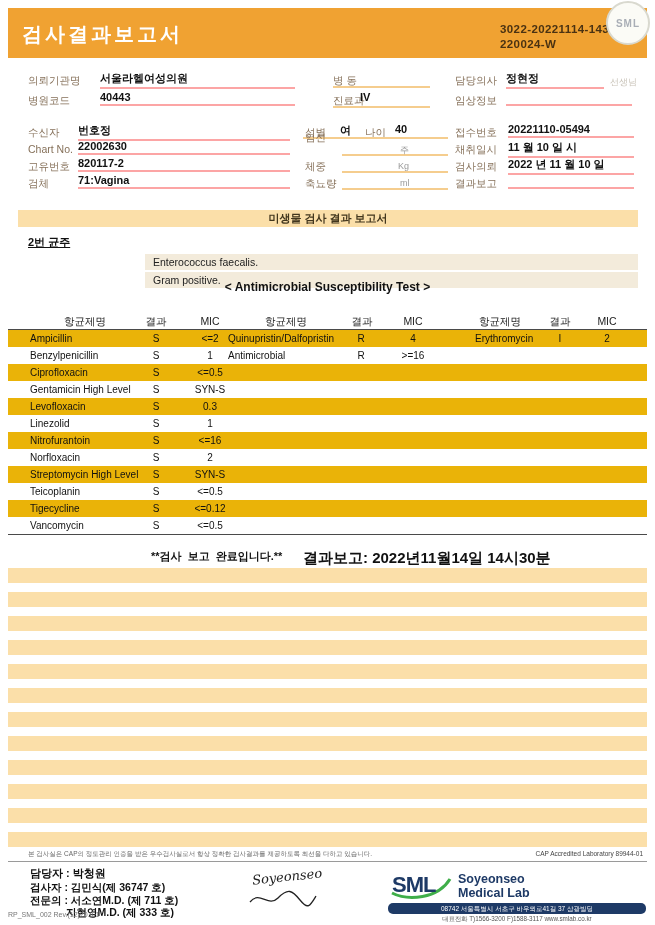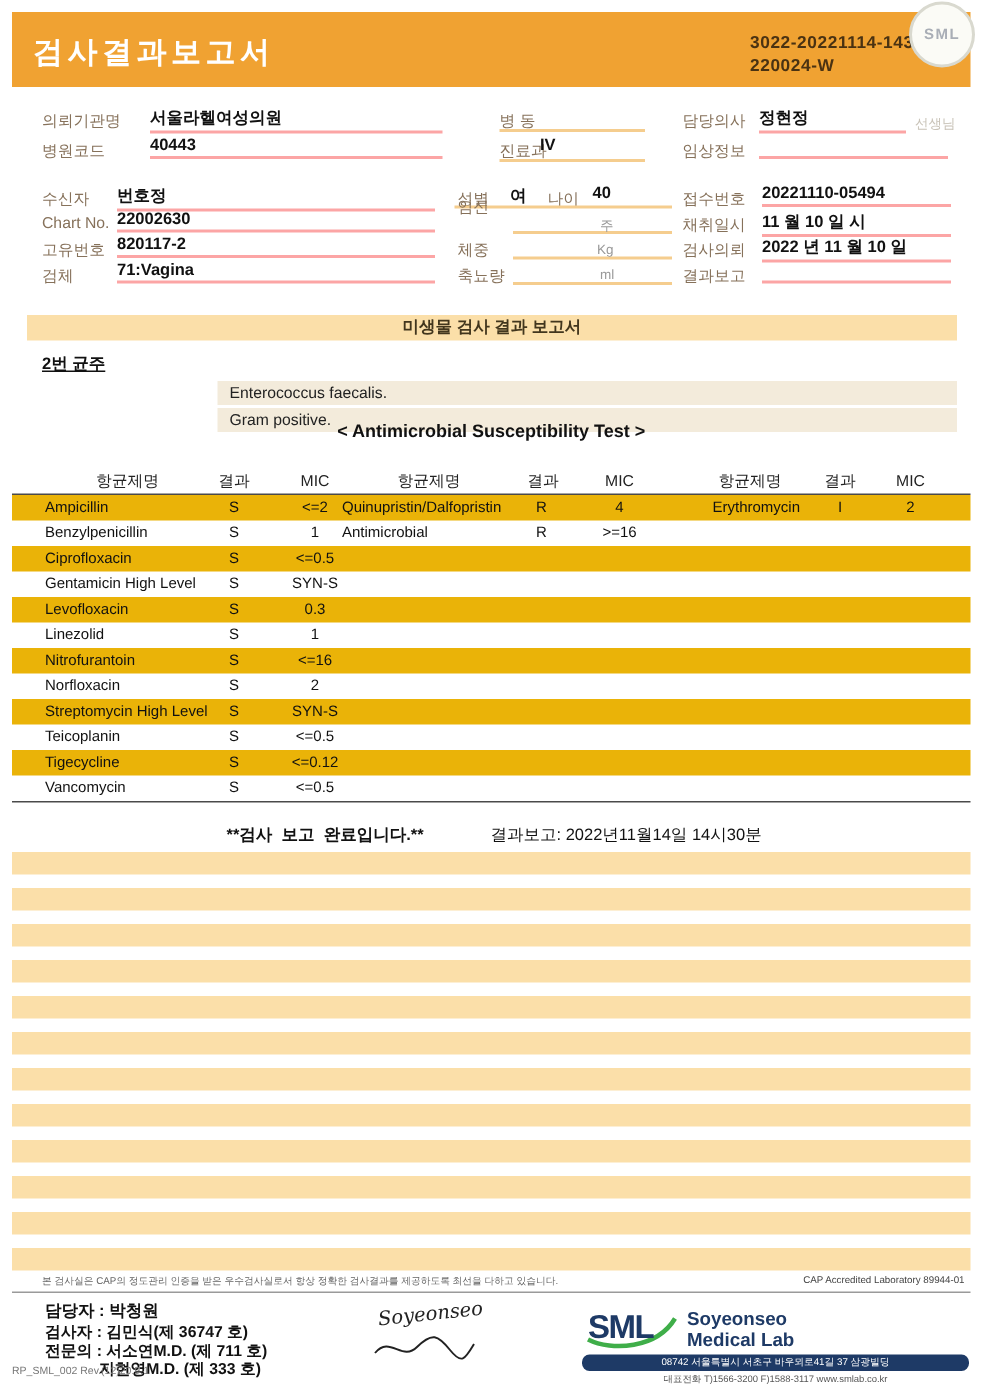--- a/index.html
+++ b/index.html
@@ -39,21 +39,21 @@
   .ast-body { position:absolute; left:8px; top:330px; width:639px; border-bottom:1px solid #4a4a4a; }
   .ast-row { position:relative; height:17px; }
   .ast-row.shade { background:#eab308; }
   .cell { position:absolute; top:0; line-height:17px; font-size:10px; color:#111; white-space:nowrap; }
   .d1{left:22px;} .r1{left:135px;width:26px;text-align:center;} .m1{left:172px;width:60px;text-align:center;}
   .d2{left:220px;} .r2{left:340px;width:26px;text-align:center;} .m2{left:376px;width:58px;text-align:center;}
   .d3{left:447px;margin-left:20px;} .r3{left:536px;width:32px;text-align:center;} .m3{left:574px;width:50px;text-align:center;}
 
   
   .complete-msg { position:absolute; left:115px; top:549px; font-size:11px; font-weight:bold; white-space:pre;margin-left:36px; }
-  .complete-time { position:absolute; left:303px; top:549px; font-size:11px; font-weight:normal;margin-left:24px; }
+  .complete-time { position:absolute; left:303px; top:549px; font-size:15px; font-weight:bold; }
   .band { position:absolute; left:8px; width:639px; height:15px; background:#FBDFA9; }
 
   
   .quality-note { position:absolute; left:28px; top:850px; font-size:6.5px; color:#666; }
   .cap-note { position:absolute; right:12px; top:850px; font-size:6.5px; color:#444; }
   .footer-rule { position:absolute; left:8px; top:861px; width:639px; border-top:1px solid #9a9a9a; }
   .staff { position:absolute; font-size:10.5px; font-weight:bold; color:#111; white-space:nowrap; }
   .print-note { position:absolute; left:135px; top:868px; font-size:8.5px; font-weight:bold; color:#222; white-space:nowrap; }
   .signature-name { position:absolute; left:252px; top:869px; font-family:"DejaVu Serif","Liberation Serif",serif;
           font-style:italic; font-size:13px; color:#222; transform:rotate(-6deg); }

